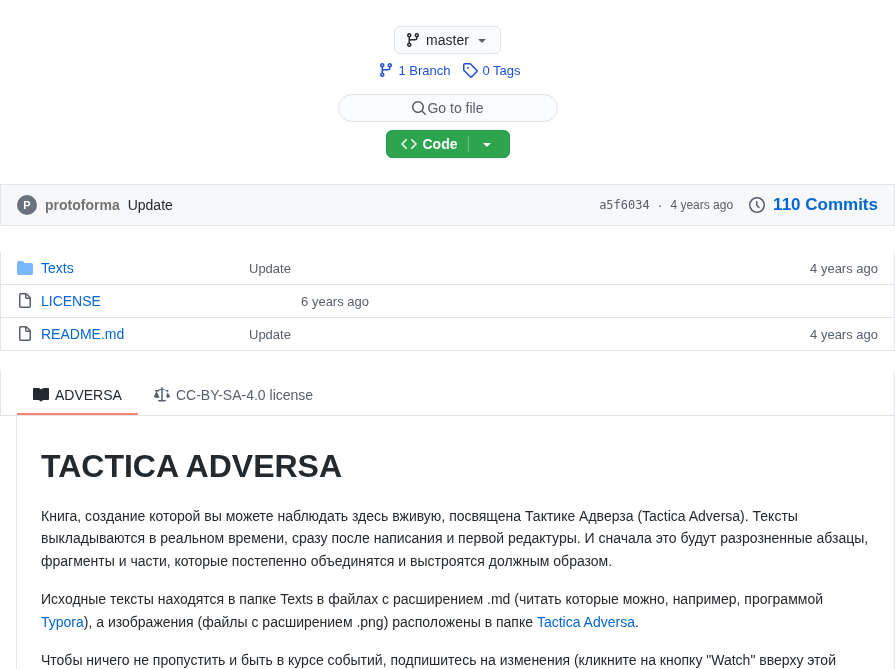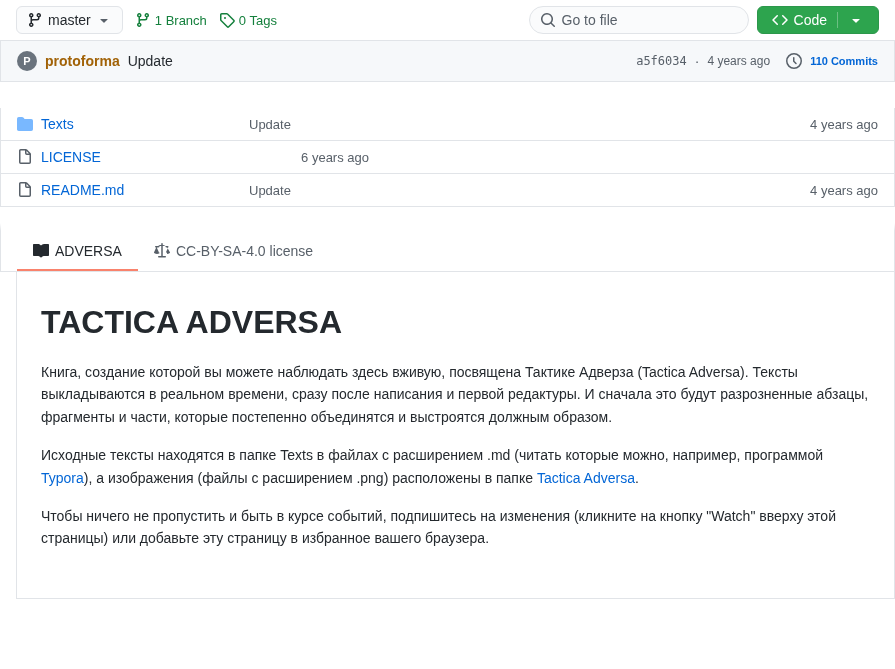--- a/index.html
+++ b/index.html
@@ -8,23 +8,24 @@
       font-size: 14px;
       color: #24292e;
       background: #fff;
       width: 895px;
     }
 
     
     .top-bar {
       display: flex;
       align-items: center;
-      padding: 6px 16px;
+      padding: 26px 16px;
       border-bottom: 1px solid #e1e4e8;
       gap: 8px;
+      flex-direction: column;
     }
     .branch-btn {
       display: flex;
       align-items: center;
       gap: 5px;
       border: 1px solid #e1e4e8;
       border-radius: 6px;
       padding: 5px 10px;
       background: #fafbfc;
       cursor: pointer;
@@ -34,49 +35,50 @@
     }
     .branch-meta {
       display: flex;
       align-items: center;
       gap: 12px;
       margin-left: 4px;
       color: #586069;
       font-size: 13px;
     }
     .branch-meta a {
-      color: #15803d;
+      color: #1d4ed8;
       text-decoration: none;
       display: flex;
       align-items: center;
       gap: 4px;
     }
     .spacer { flex: 1; }
     .search-box {
       display: flex;
       align-items: center;
       border: 1px solid #e1e4e8;
       border-radius: 14px;
       padding: 5px 10px;
-      gap: 6px;
+      gap: 0;
       color: #586069;
       background: #fafbfc;
       min-width: 220px;
+      justify-content: center;
     }
     .code-btn {
       display: flex;
       align-items: center;
       gap: 6px;
       background: #2da44e;
       color: #fff;
       border: 1px solid #2c974b;
       border-radius: 6px;
       padding: 5px 14px;
       font-size: 14px;
-      font-weight: 400;
+      font-weight: 700;
       cursor: pointer;
     }
     .code-btn .divider {
       width: 1px;
       height: 16px;
       background: rgba(255,255,255,0.3);
       margin: 0 4px;
     }
 
     
@@ -96,21 +98,21 @@
       background: #6a737d;
       display: flex;
       align-items: center;
       justify-content: center;
       color: #fff;
       font-size: 11px;
       font-weight: bold;
     }
     .commit-author {
       font-weight: 600;
-      color: #a16207;
+      color: #737373;
     }
     .commit-msg {
       color: #24292e;
     }
     .commit-spacer { flex: 1; }
     .commit-hash {
       color: #586069;
       font-family: monospace;
       font-size: 12px;
       text-align: center;
@@ -119,21 +121,21 @@
       color: #586069;
       font-size: 12px;
     }
     .commits-link {
       display: flex;
       align-items: center;
       gap: 4px;
       color: #0366d6;
       font-weight: 600;
       text-decoration: none;
-      font-size: 11px;
+      font-size: 17px;
     }
 
     
     .file-table {
       border: 1px solid #e1e4e8;
       border-top: none;
       margin-top: 26px;
     }
     .file-row {
       display: flex;

